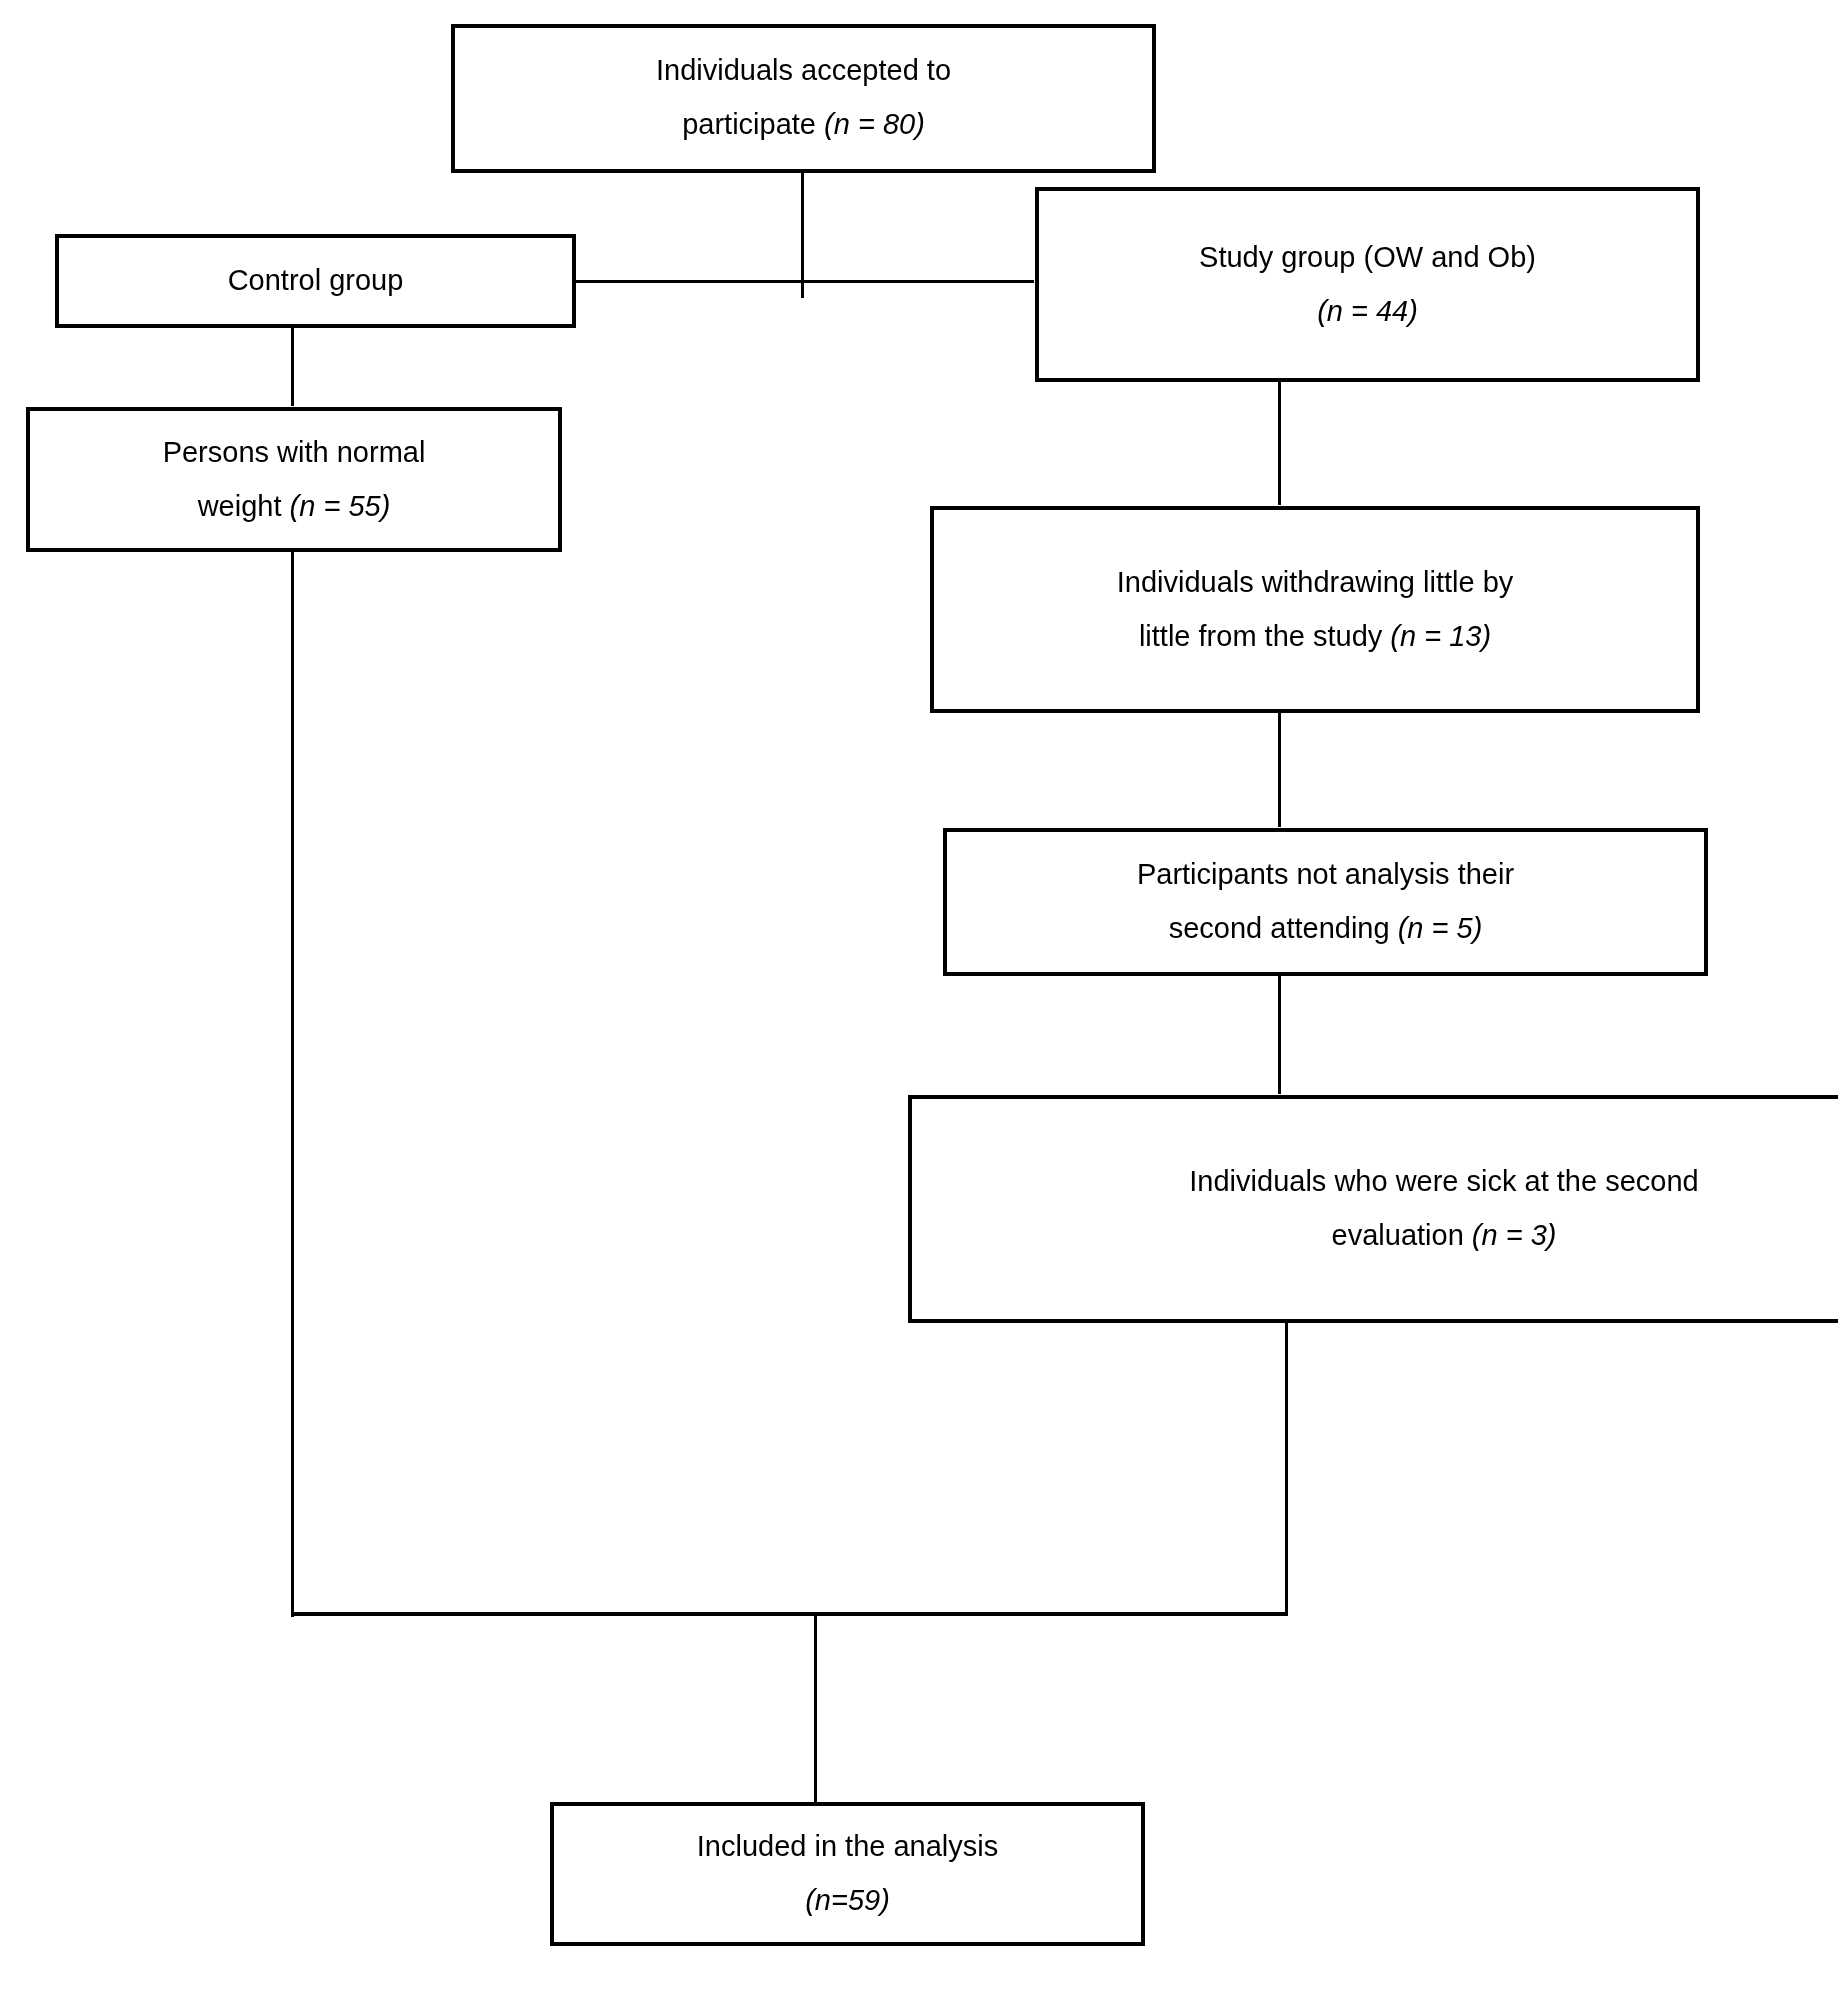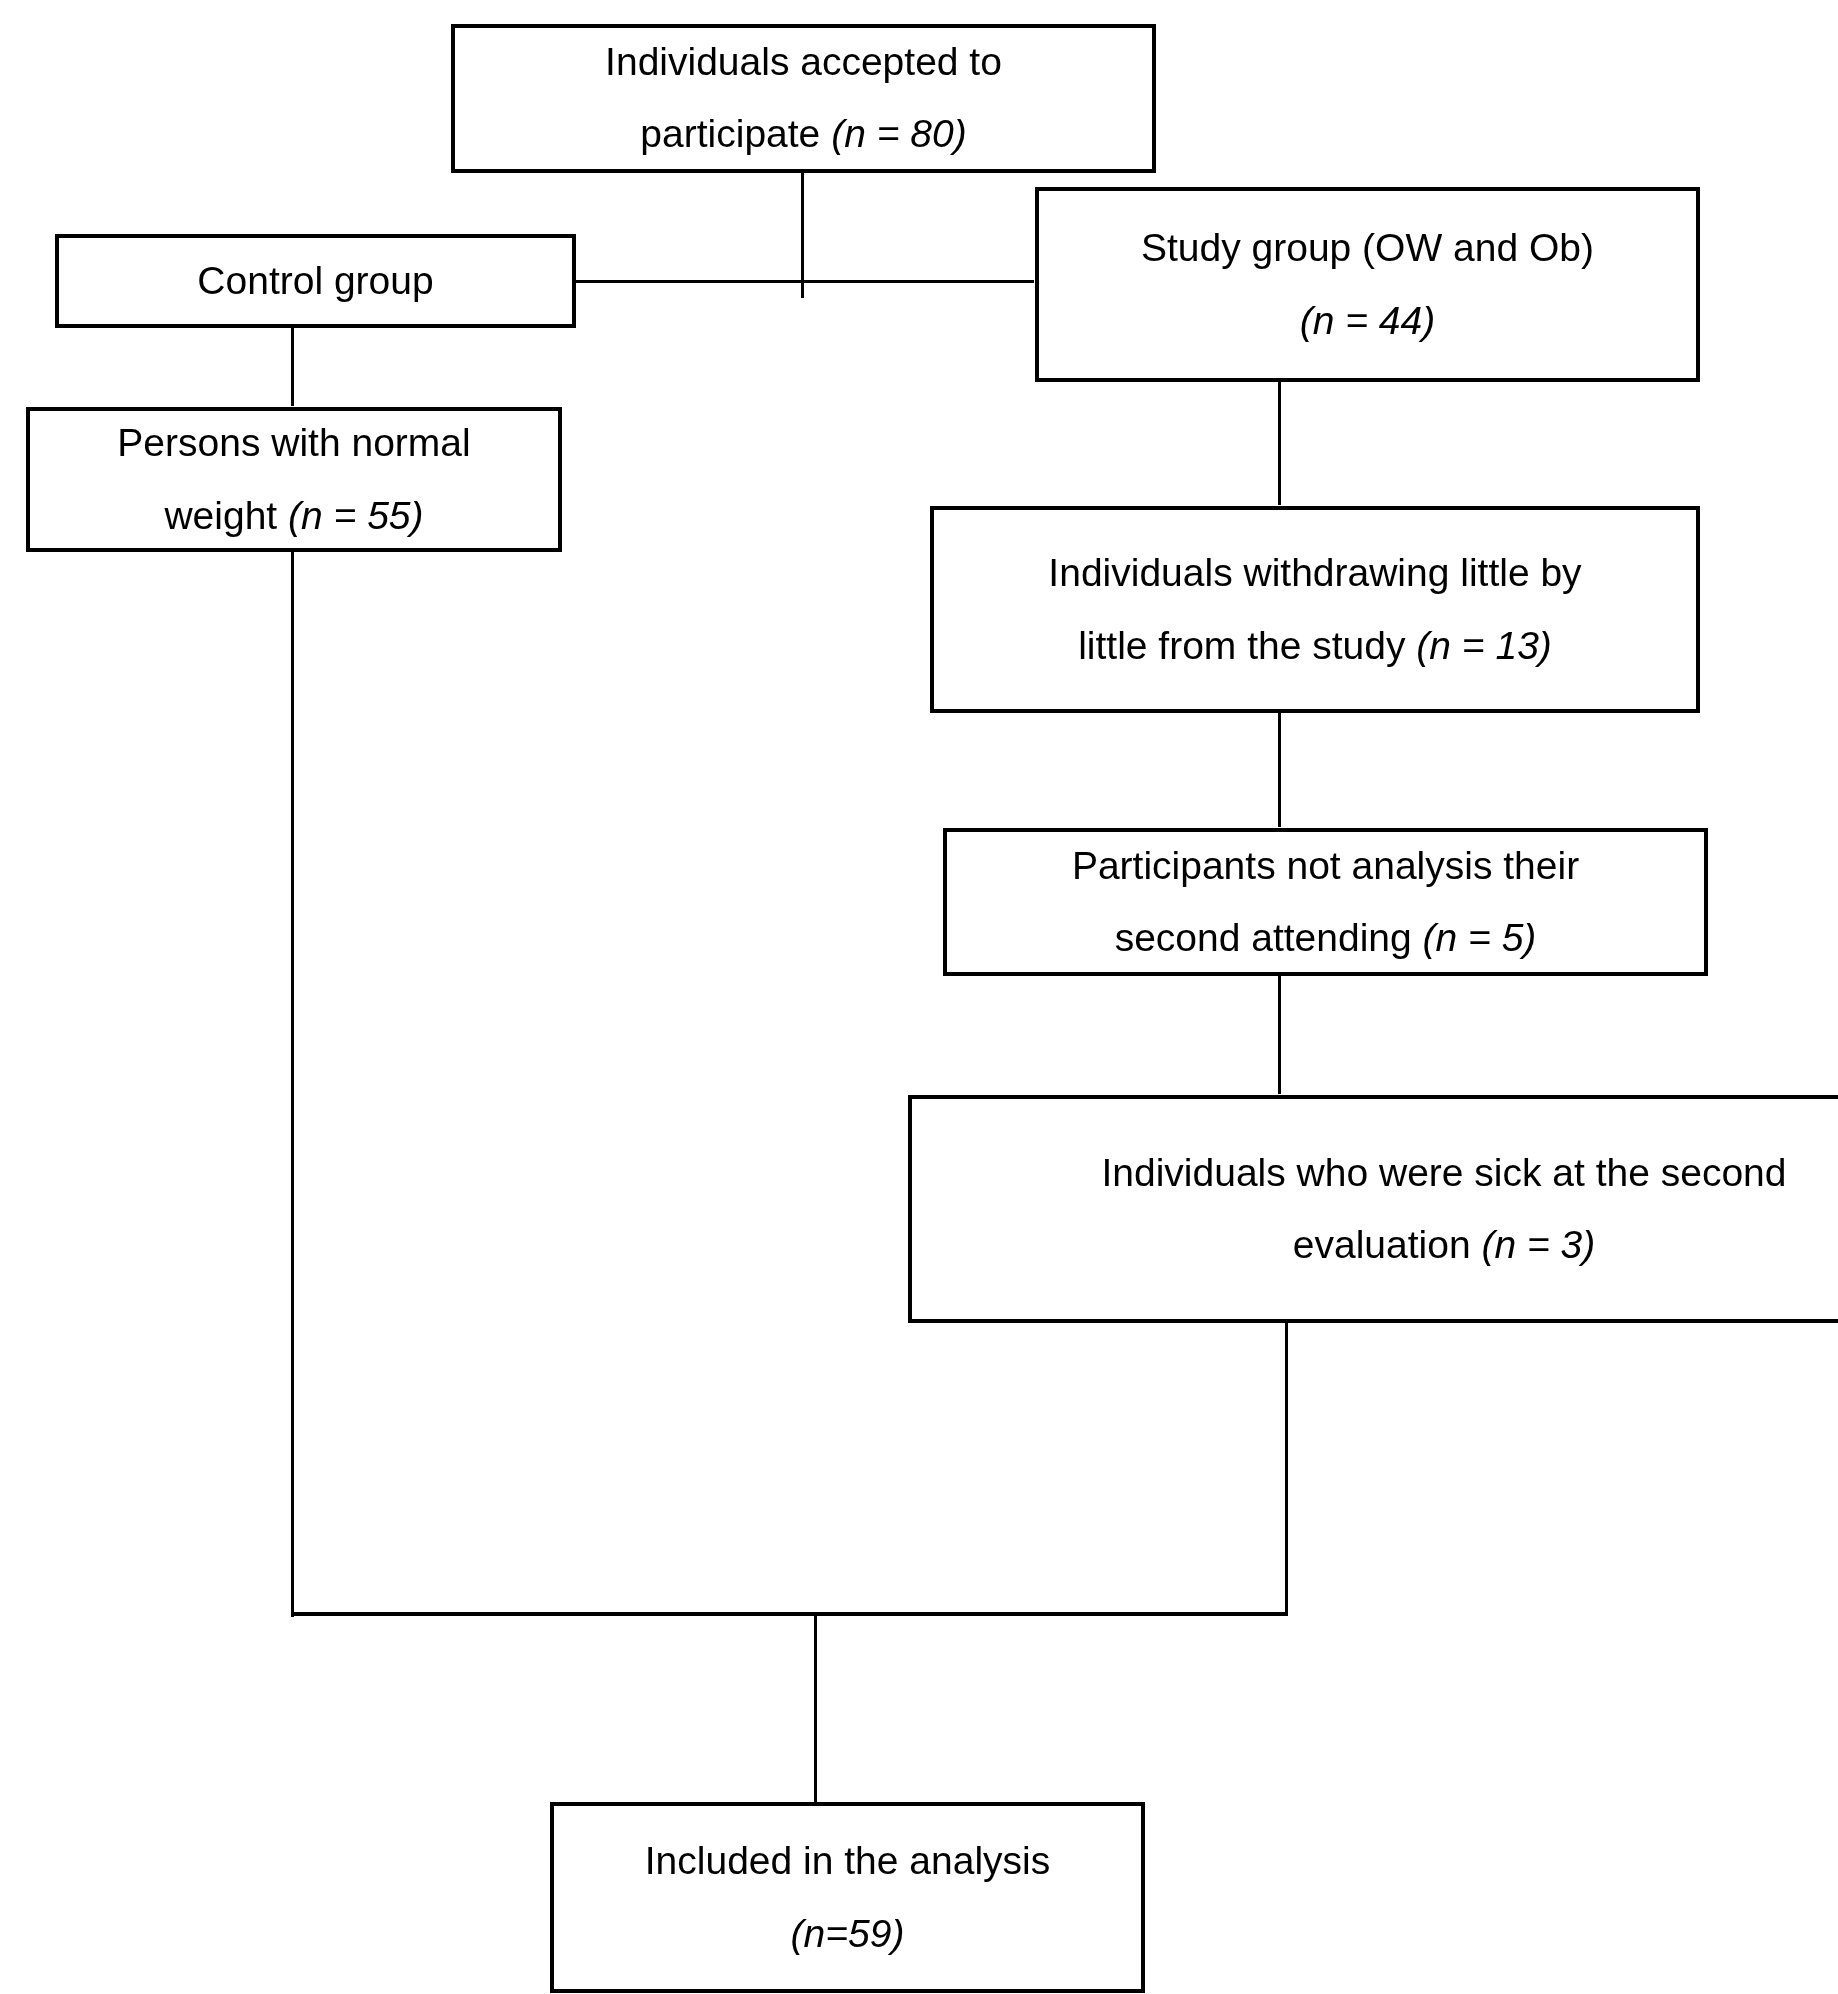--- a/index.html
+++ b/index.html
@@ -18,40 +18,40 @@
   }
   .box {
     position: absolute;
     box-sizing: border-box;
     border: 4.2px solid #000000;
     background: #ffffff;
     display: flex;
     flex-direction: column;
     justify-content: center;
     align-items: center;
-    font-size: 39px;
+    font-size: 29px;
     line-height: 1.85;
     white-space: nowrap;
   }
   .conn {
     position: absolute;
     background: #000000;
   }
   .it {
     font-style: italic;
   }
   
   #node-accepted     { left: 451px;  top: 23.6px;   width: 705px; height: 149px; }
   #node-control      { left: 55px;  top: 234px;  width: 521px;  height: 94px; }
   #node-study        { left: 1035px; top: 187px;  width: 665px; height: 195px; }
   #node-persons      { left: 26px;   top: 407px;  width: 536px; height: 145px; }
   #node-withdrawing  { left: 930px; top: 506px;  width: 770px; height: 207px; }
   #node-participants { left: 943px; top: 828px; width: 765px; height: 148px; }
   #node-sick         { left: 908px; top: 1095px; width: 1072px; height: 228px; }
-  #node-included     { left: 550px; top: 1802px; width: 595px; height: 191px; }
+  #node-included     { left: 550px; top: 1802px; width: 595px; height: 144px; }
   
   #edge-accepted-stub        { left: 801px; top: 173px;  width: 3.1px;    height: 125px; }
   #edge-control-study        { left: 576px; top: 280px;  width: 458px;  height: 3.1px;  }
   #edge-control-persons      { left: 291px;  top: 328px;  width: 3.1px;    height: 78px; }
   #edge-persons-merge        { left: 291px;  top: 552px; width: 3.1px;    height: 1065px; }
   #edge-study-withdrawing    { left: 1278px; top: 382px;  width: 3.1px;    height: 123px; }
   #edge-withdrawing-particip { left: 1278px; top: 712px; width: 3.1px;    height: 115px; }
   #edge-particip-sick        { left: 1278px; top: 975px; width: 3.1px;    height: 119px; }
   #edge-sick-merge           { left: 1285px; top: 1323px; width: 3.1px;    height: 293px; }
   #edge-merge-line           { left: 291px;  top: 1612px; width: 997px; height: 3.7px;  }

